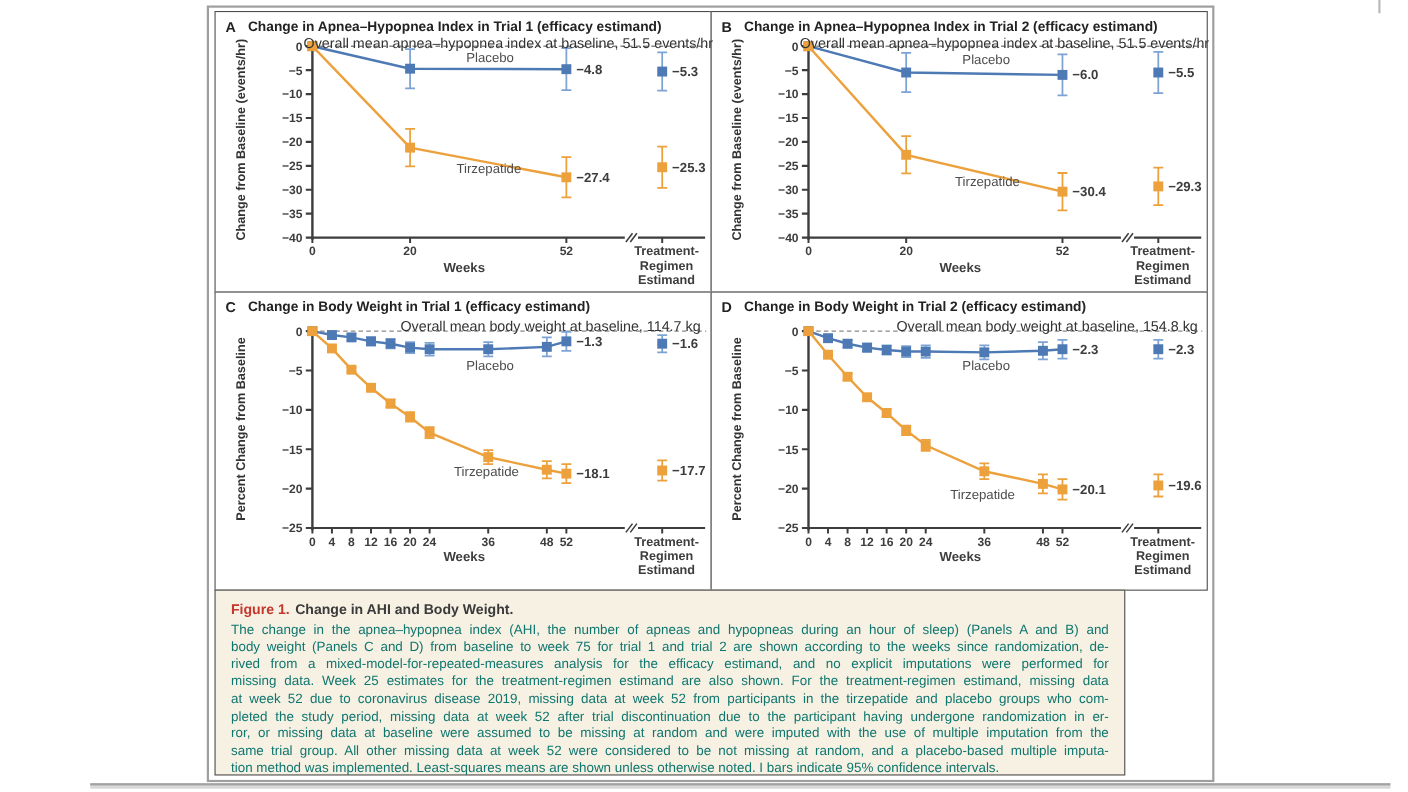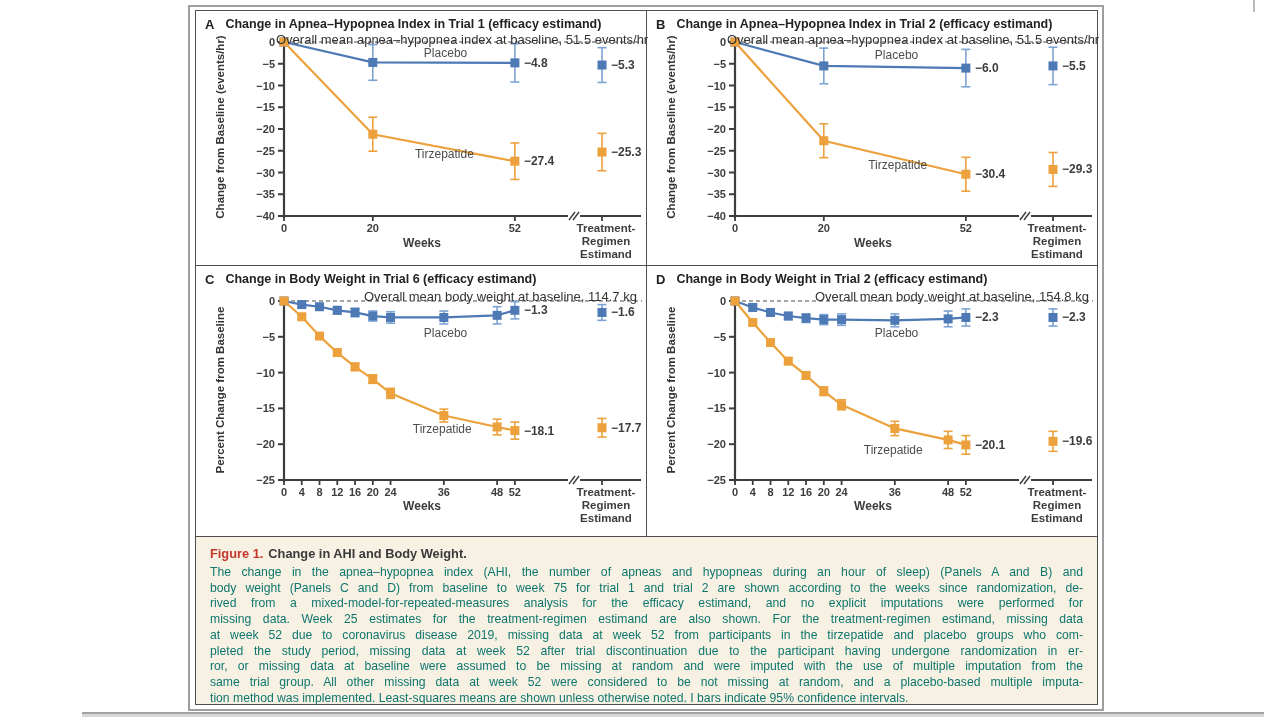--- a/index.html
+++ b/index.html
@@ -21,21 +21,21 @@
   .panel-letter { font-size:13px; }
   .baseline-note { position:absolute; top:21px; left:80px; right:2px; text-align:left;
                    font-size:13px; color:#333; white-space:nowrap; z-index:2; }
   .note-right { left:168px; top:23px; }
   .ylabel { position:absolute; left:-76px; top:110px; width:200px; text-align:center;
             transform:rotate(-90deg); font-size:11.5px; font-weight:bold; color:#333;
             white-space:nowrap; z-index:2; }
   .ylabel-cd { top:118px; }
   svg.chart { position:absolute; left:0; top:0; }
 
-  #caption-box { position:absolute; left:5px; top:529px; width:903px; height:169px;
+  #caption-box { position:absolute; left:5px; top:529px; width:828px; height:169px;
                  border:1.5px solid #4e4e4e; padding:9px 14px 6px 14px; }
   .cap-head { font-size:12.8px; font-weight:bold; color:#3a3a3a; margin-bottom:4px; }
   .cap-label { font-weight:bold; margin-right:5px; }
   .cap-line { font-size:12.2px; line-height:15.7px; color:#0f766e;
               text-align:justify; text-align-last:justify; white-space:normal; }
   .cap-line:last-child { text-align-last:left; }
 
   #slide-bottom-edge { position:absolute; left:82px; top:712px; width:1182px; height:5px;
                        background:#d8d8d8; border-top:2px solid #a2a2a2; }
   #slide-right-tick { position:absolute; left:1253px; top:0; width:2px; height:12px; background:#b9b9b9; }
@@ -218,21 +218,21 @@
             <rect x="401.5" y="153.95499999999998" width="9" height="9" fill="#eca13c"></rect>
             <text x="415" y="162.45499999999998" font-family="&quot;Liberation Sans&quot;, sans-serif" font-size="12" font-weight="600" fill="#3d3d3d" text-anchor="start">−29.3</text>
             <text x="221.20000000000002" y="158.45499999999998" font-family="&quot;Liberation Sans&quot;, sans-serif" font-size="12" font-weight="normal" fill="#4d4d4d" text-anchor="start">Tirzepatide</text>
           </g>
         </svg>
     </div>
 
     <div class="panel" id="panel-C">
       <div class="panel-header">
         <span class="panel-letter">C</span>
-        <span class="panel-title">Change in Body Weight in Trial 6 (efficacy estimand)</span>
+        <span class="panel-title">Change in Body Weight in Trial 1 (efficacy estimand)</span>
       </div>
       <div class="baseline-note note-right">Overall mean body weight at baseline, 114.7 kg</div>
       <div class="ylabel ylabel-cd">Percent Change from Baseline</div>
       <svg class="chart" width="449" height="268">
           <line x1="88" y1="35" x2="446" y2="35" stroke="#888" stroke-width="1.3" stroke-dasharray="4 3"></line>
           <g>
             <line x1="88" y1="35" x2="88" y2="216" stroke="#3d3d3d" stroke-width="2.2"></line>
             <line x1="82" y1="35" x2="88" y2="35" stroke="#3d3d3d" stroke-width="2"></line>
             <text x="79" y="39" font-family="&quot;Liberation Sans&quot;, sans-serif" font-size="11" font-weight="bold" fill="#3d3d3d" text-anchor="end">0</text>
             <line x1="82" y1="70.8" x2="88" y2="70.8" stroke="#3d3d3d" stroke-width="2"></line>

